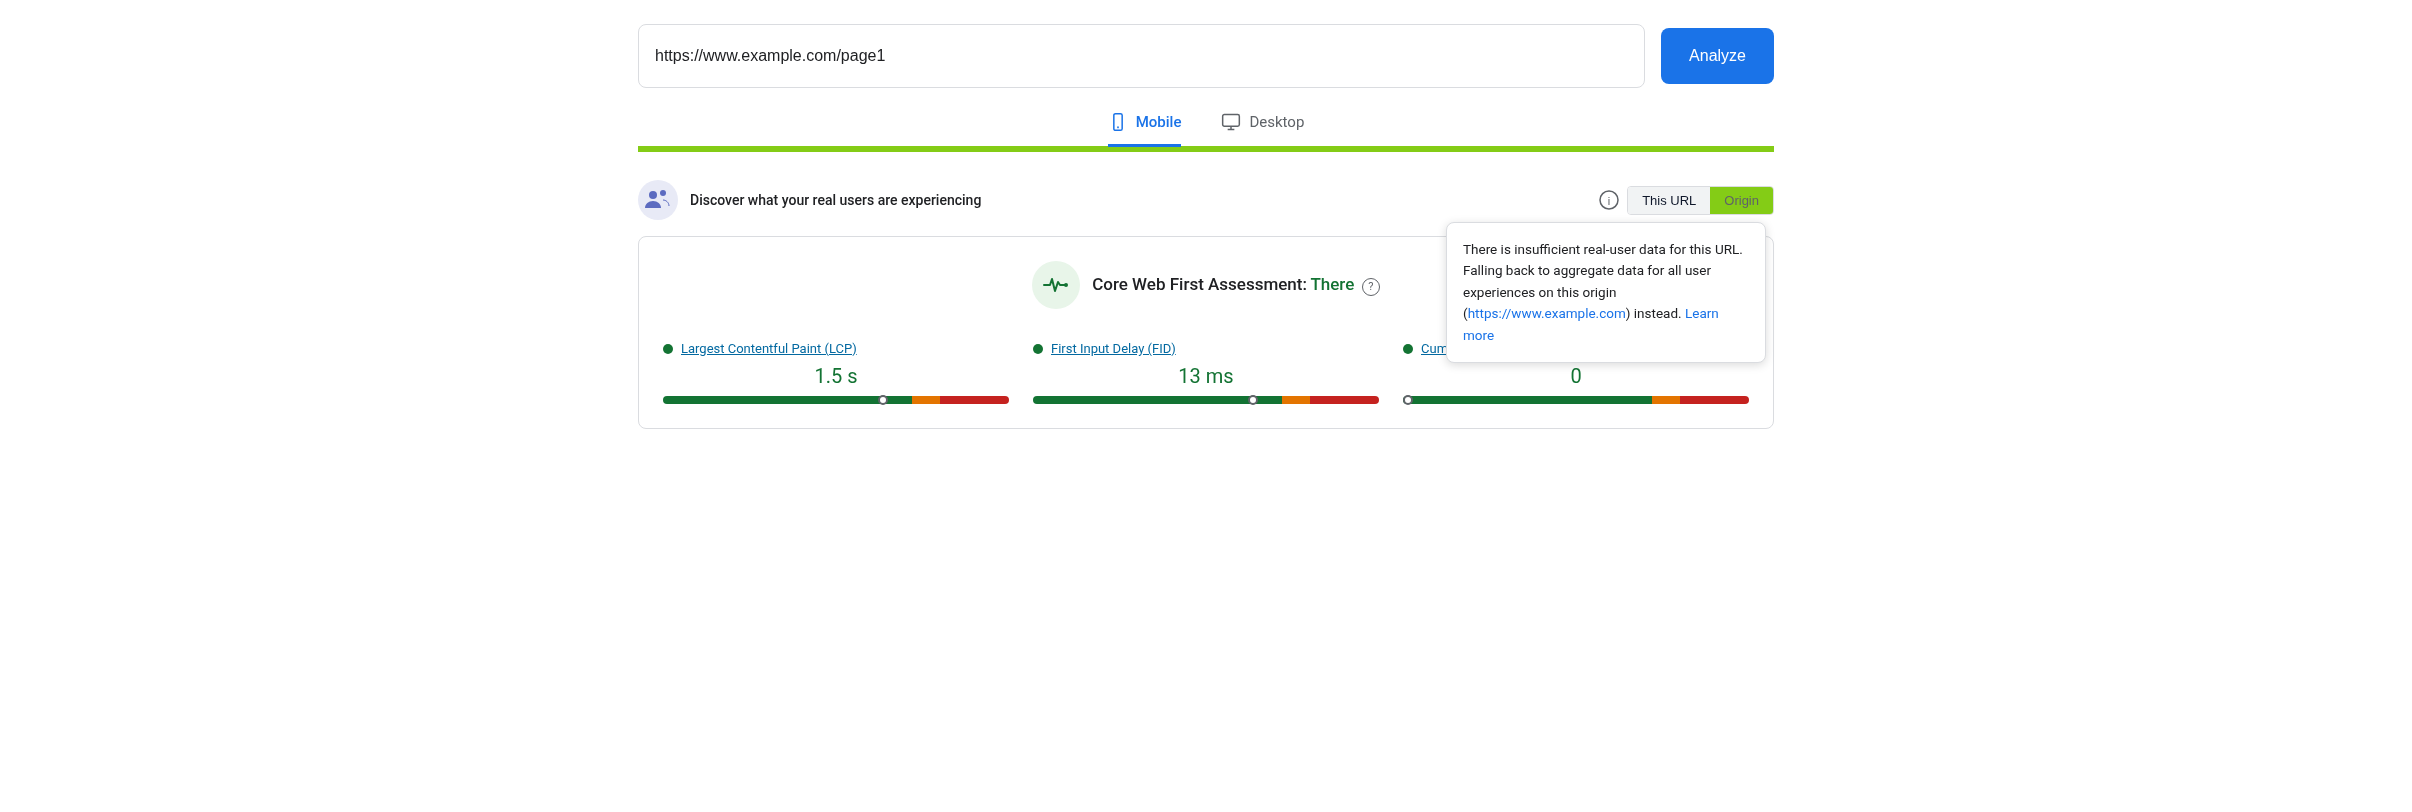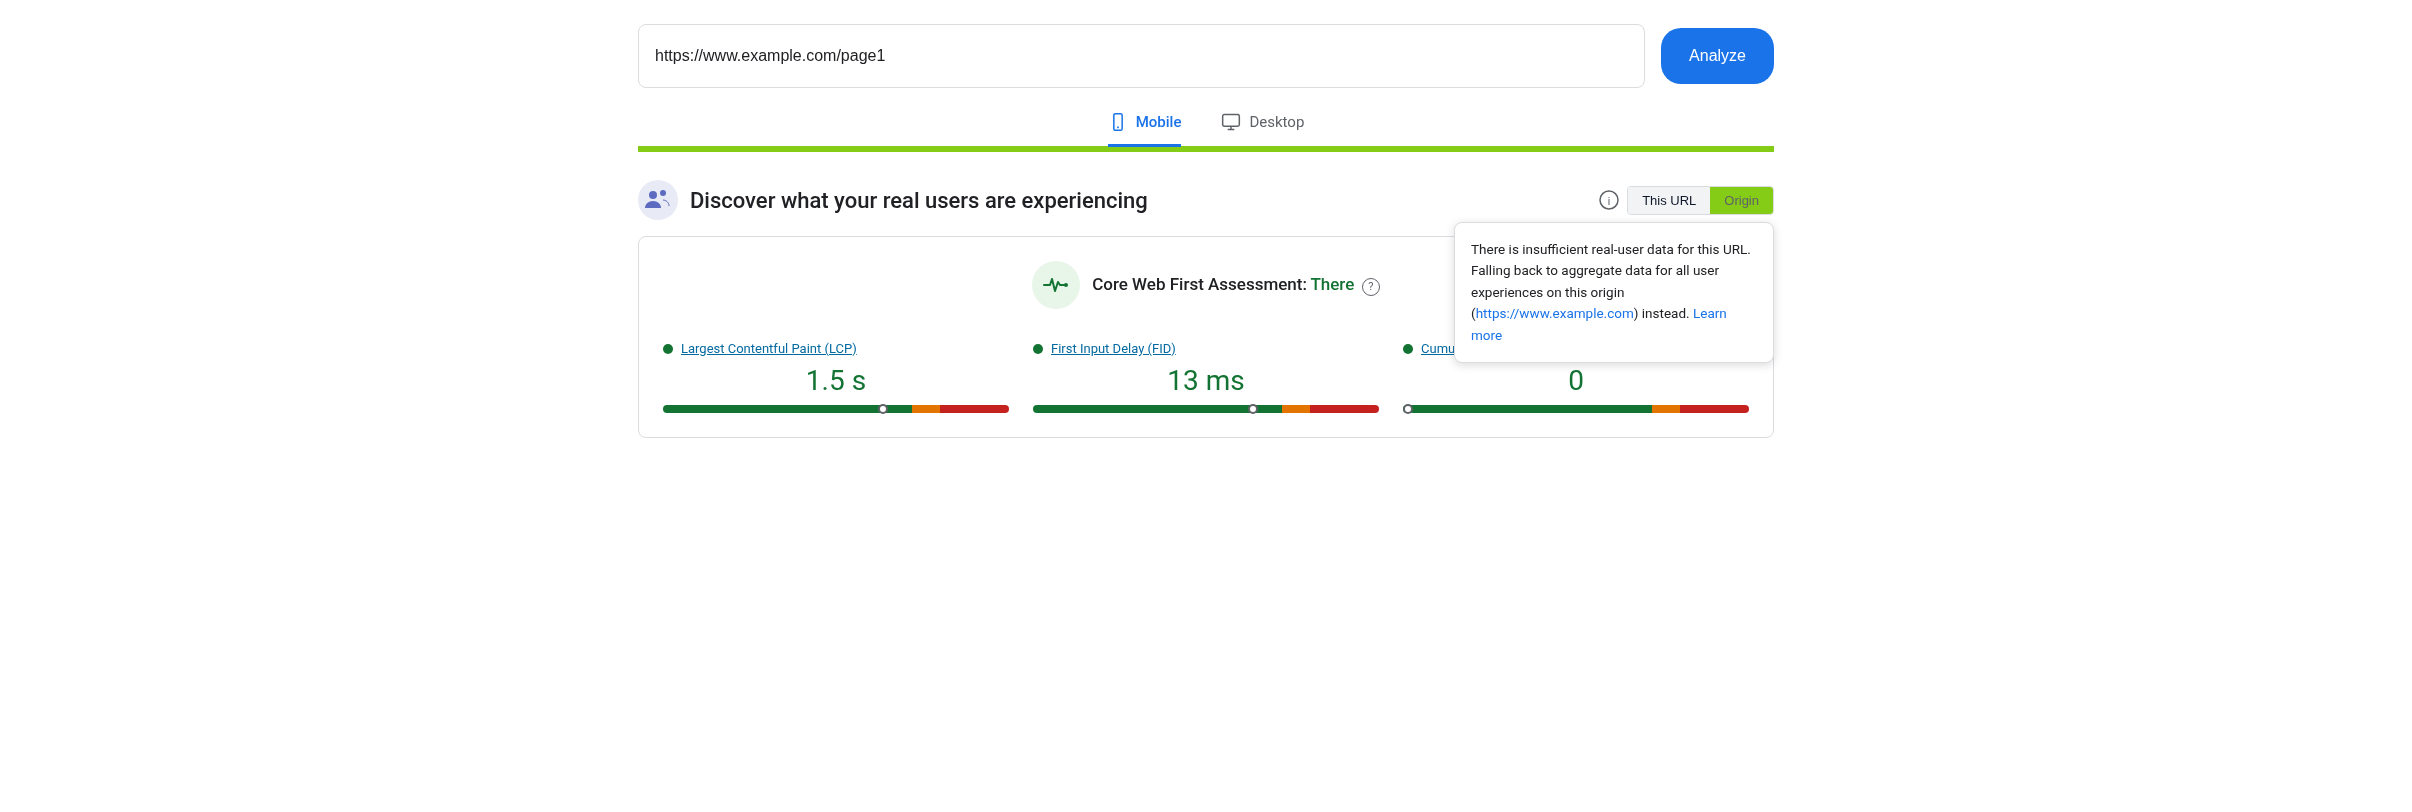--- a/index.html
+++ b/index.html
@@ -34,21 +34,21 @@
       color: #202124;
       outline: none;
     }
 
     .analyze-btn {
       height: 56px;
       padding: 0 28px;
       background: #1a73e8;
       color: #fff;
       border: none;
-      border-radius: 20px;
+      border-radius: 8px;
       font-size: 16px;
       font-weight: 500;
       cursor: pointer;
       white-space: nowrap;
     }
 
     
     .tabs-row {
       display: flex;
       justify-content: center;
@@ -95,21 +95,21 @@
       align-items: center;
       gap: 12px;
     }
 
     .users-icon {
       width: 40px;
       height: 40px;
     }
 
     .section-title {
-      font-size: 22px;
+      font-size: 14px;
       font-weight: 500;
       color: #202124;
     }
 
     
     .url-origin-toggle {
       display: flex;
       align-items: center;
       gap: 8px;
       position: relative;
@@ -141,21 +141,21 @@
     .toggle-btn.active {
       background: #f1f3f4;
       color: #0f172a;
       font-weight: 500;
     }
 
     
     .tooltip-popup {
       position: absolute;
       top: 36px;
-      right: 0;
+      right: 8px;
       background: #fff;
       border: 1px solid #dadce0;
       border-radius: 8px;
       padding: 16px;
       width: 320px;
       box-shadow: 0 2px 10px rgba(0,0,0,0.15);
       z-index: 100;
       font-size: 13.5px;
       line-height: 1.6;
       color: #202124;
@@ -243,21 +243,21 @@
     }
 
     .metric-label {
       font-size: 13px;
       color: #0369a1;
       text-decoration: underline;
       cursor: pointer;
     }
 
     .metric-value {
-      font-size: 28px;
+      font-size: 20px;
       font-weight: 400;
       color: #137333;
       text-align: center;
       margin-bottom: 8px;
     }
 
     
     .progress-bar-wrap {
       position: relative;
       height: 8px;

